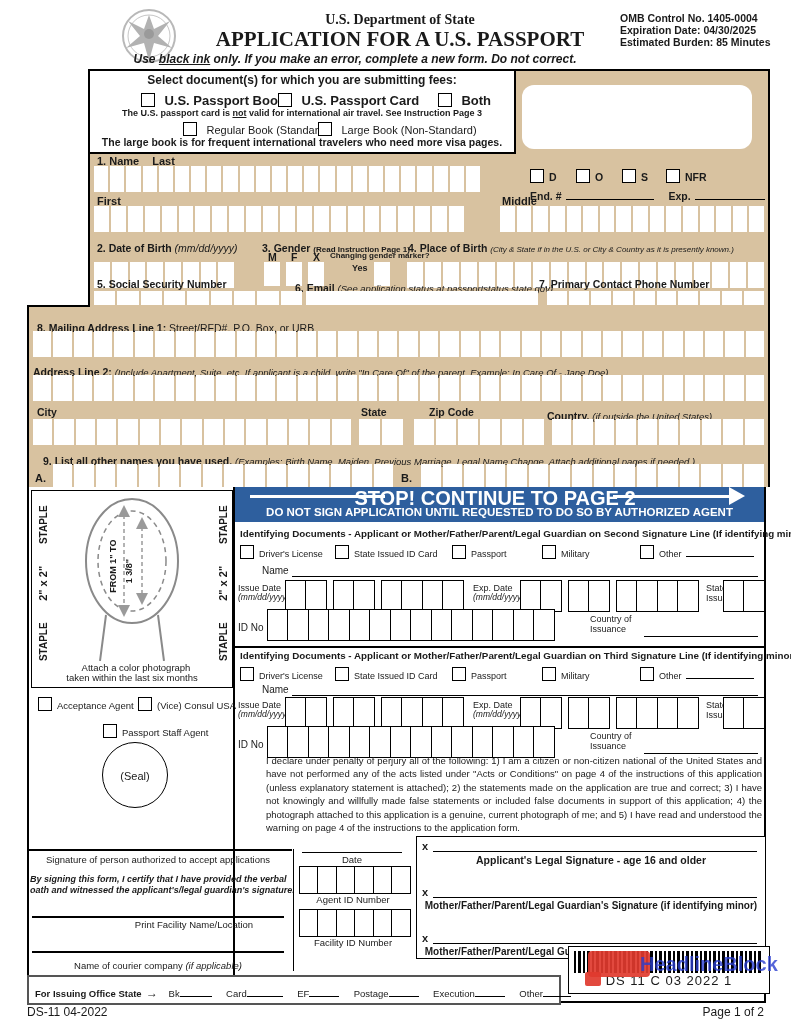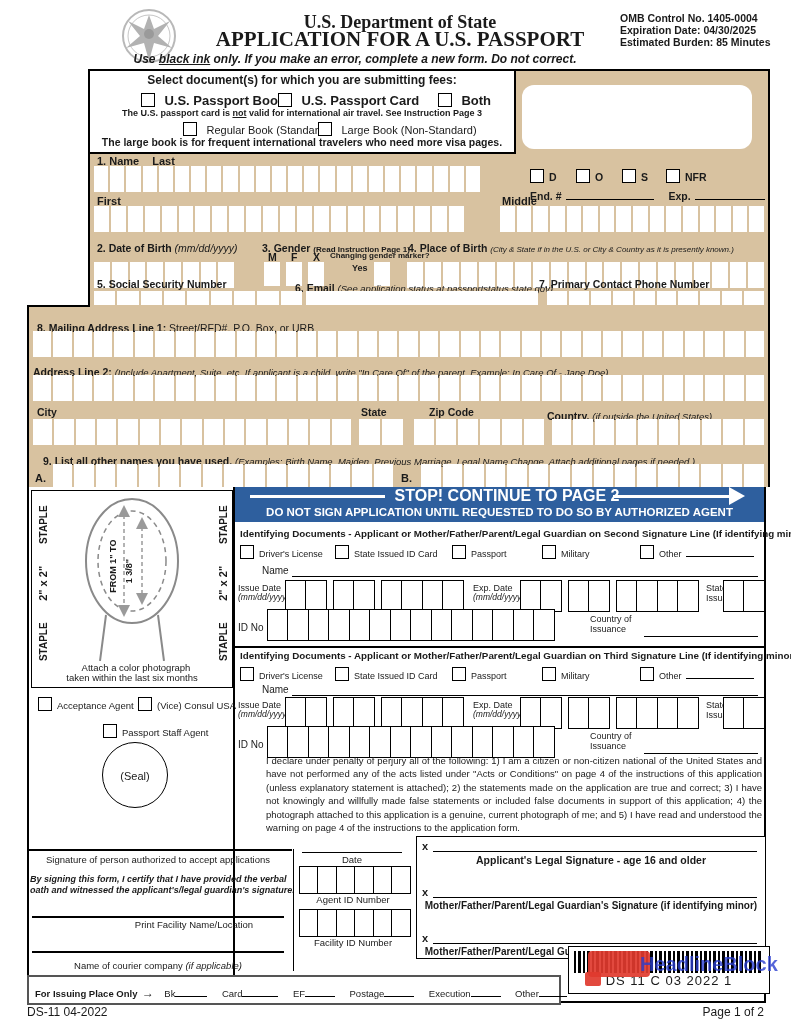--- a/index.html
+++ b/index.html
@@ -5,21 +5,21 @@
   html,body{margin:0;padding:0;background:#fff;}
   #page{position:relative;width:791px;height:1024px;background:#fff;overflow:hidden;
         font-family:"Liberation Sans",sans-serif;color:#1a1a1a;}
   .t{position:absolute;white-space:nowrap;line-height:1.15;}
   .abs{position:absolute;}
   .b{font-weight:bold;}
   .i{font-style:italic;}
   .ctr{text-align:center;}
   .s8{font-size:8px;}  .s85{font-size:8.5px;} .s9{font-size:9px;} .s95{font-size:9.5px;}
   .s10{font-size:10px;} .s105{font-size:10.5px;} .s11{font-size:11px;} .s12{font-size:12px;}
-  .s13{font-size:13px;} .s14{font-size:18px;}
+  .s13{font-size:13px;} .s14{font-size:14px;}
   .serif{font-family:"Liberation Serif",serif;}
   .tan{background:#d8c2a0;}
   .ck{width:12px;height:12px;border:1.5px solid #000;background:#fff;display:inline-block;
       vertical-align:-2px;margin-right:5px;}
   .boxrow{position:absolute;display:flex;gap:2px;}
   .cbox{flex:1;background:#fff;}
   .grp{display:flex;}
   .gcell{width:20px;height:30px;background:#fff;border:1.5px solid #000;margin-left:-1.5px;}
   .mcell{width:18px;height:26px;background:#fff;border:1.5px solid #000;margin-left:-1.5px;}
   .uline{display:inline-block;border-bottom:1px solid #000;height:10px;}
@@ -453,21 +453,21 @@
   <div class="vline" style="left:27px;top:487px;height:516px;width:2px;"></div>
   <div class="vline" style="left:764px;top:487px;height:516px;width:2px;"></div>
   <div class="hline" style="left:27px;top:1001px;width:739px;height:2px;"></div>
   <div class="vline" style="left:233px;top:487px;height:488px;width:2px;"></div>
 
   <div class="banner" style="left:235px;top:487px;width:529px;height:35px;">
     <div class="abs" style="left:15px;top:8px;width:135px;height:3px;background:#fff;"></div>
     <div class="abs" style="left:378px;top:8px;width:118px;height:3px;background:#fff;"></div>
     <div class="abs" style="left:494px;top:0px;width:0;height:0;border-top:9px solid transparent;
          border-bottom:9px solid transparent;border-left:16px solid #fff;"></div>
-    <div class="t b ctr" style="left:12px;top:0px;width:520px;font-size:16px;">STOP! CONTINUE TO PAGE 2</div>
+    <div class="t b ctr" style="left:0;top:0px;width:520px;font-size:20px;">STOP! CONTINUE TO PAGE 2</div>
     <div class="t b ctr" style="left:0;top:19px;width:529px;font-size:11.5px;">DO NOT SIGN APPLICATION UNTIL REQUESTED TO DO SO BY AUTHORIZED AGENT</div>
   </div>
 
   <div class="abs" style="left:31px;top:490px;width:200px;height:196px;background:#fff;border:1.5px solid #000;">
     <div class="t b s10 rot" style="left:-8px;top:28px;">STAPLE</div>
     <div class="t b s11 rot" style="left:-6px;top:86px;">2" x 2"</div>
     <div class="t b s10 rot" style="left:-8px;top:145px;">STAPLE</div>
     <div class="t b s10 rot" style="left:172px;top:28px;">STAPLE</div>
     <div class="t b s11 rot" style="left:174px;top:86px;">2" x 2"</div>
     <div class="t b s10 rot" style="left:172px;top:145px;">STAPLE</div>
@@ -680,21 +680,21 @@
       <div class="mcell"></div>
       <div class="mcell"></div>
       <div class="mcell"></div>
       <div class="mcell"></div>
       <div class="mcell"></div>
     </div>
   <div class="t s95 ctr" style="left:298px;top:938px;width:110px;">Facility ID Number</div>
 
   <div class="abs" style="left:27px;top:975px;width:530px;height:26px;border:2px solid #555;background:#fff;">
     <div class="t" style="left:6px;top:6px;">
-      <span class="b s95">For Issuing Place Only</span>
+      <span class="b s95">For Issuing Office State</span>
       <span class="b s12">→</span>
       <span class="s95" style="margin-left:6px;">Bk</span><span class="uline" style="width:32px;"></span>
       <span class="s95" style="margin-left:10px;">Card</span><span class="uline" style="width:36px;"></span>
       <span class="s95" style="margin-left:10px;">EF</span><span class="uline" style="width:30px;"></span>
       <span class="s95" style="margin-left:10px;margin-top:38px;">Postage</span><span class="uline" style="width:30px;"></span>
       <span class="s95" style="margin-left:10px;">Execution</span><span class="uline" style="width:30px;"></span>
       <span class="s95" style="margin-left:10px;">Other</span><span class="uline" style="width:28px;"></span>
     </div>
   </div>
 

